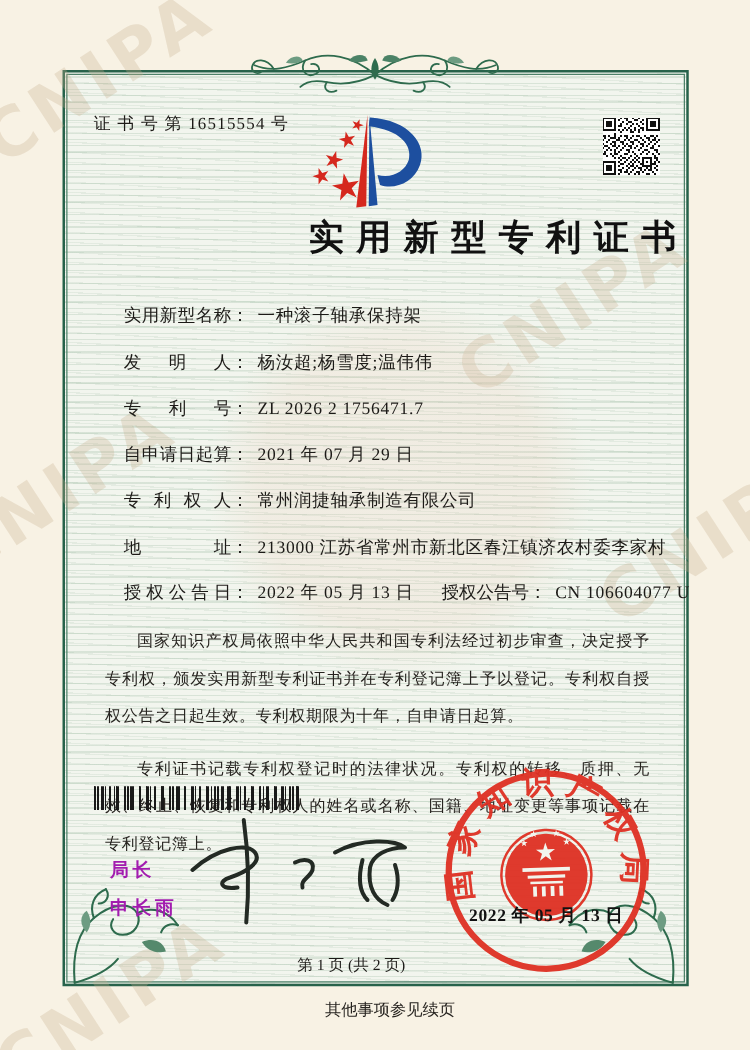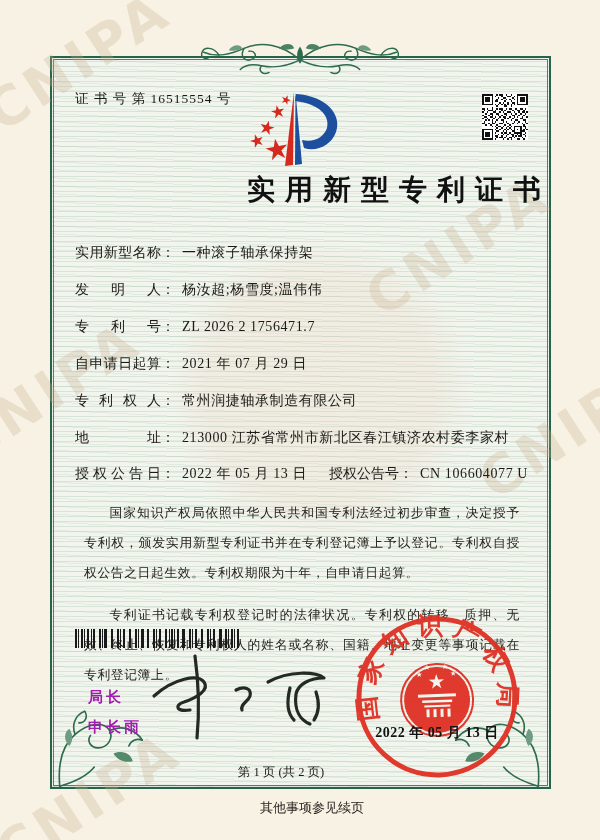--- a/index.html
+++ b/index.html
@@ -19,21 +19,21 @@
         repeating-linear-gradient(3deg, rgba(125,165,135,0.13) 0 1px, rgba(125,165,135,0) 1px 8px);}
   .frame::after{content:"";position:absolute;inset:1px;border:1px solid #4d8168;pointer-events:none;}
   .orn{position:absolute;z-index:3;}
   
   .cert-no{position:absolute;z-index:3;left:75px;top:90px;font-size:13.5px;letter-spacing:1px;}
   .logo{position:absolute;z-index:3;left:248px;top:90px;}
   .qr{position:absolute;z-index:3;left:482px;top:94px;}
   .title{position:absolute;z-index:3;left:50px;top:171px;width:501px;text-align:right;
       font-size:28px;font-weight:bold;letter-spacing:10px;text-indent:10px;color:#111;}
   .field-row{position:absolute;z-index:3;left:75px;font-size:14px;white-space:nowrap;}
-  .flabel{display:inline-block;width:86px;text-align:justify;text-align-last:justify;}
+  .flabel{display:inline-block;width:86px;text-align:justify;text-align-last:justify;margin-left:24px;}
   .fcolon{display:inline-block;margin-right:7px;}
   .fvalue{letter-spacing:0.6px;text-align:right;}
   .pair2{margin-left:22px;}
   .paras{position:absolute;z-index:3;left:72px;top:486px;width:460px;}
   .paras p{margin:12px;text-indent:2em;font-size:12.8px;line-height:30px;text-align:justify;
       letter-spacing:0.6px;color:#26231f;}
   .barcode{position:absolute;z-index:3;left:75px;top:629px;width:168px;height:19px;
       background:
         repeating-linear-gradient(90deg,#191919 0 2px,rgba(0,0,0,0) 2px 6px),
         repeating-linear-gradient(90deg,#191919 0 1px,rgba(0,0,0,0) 1px 9px),

